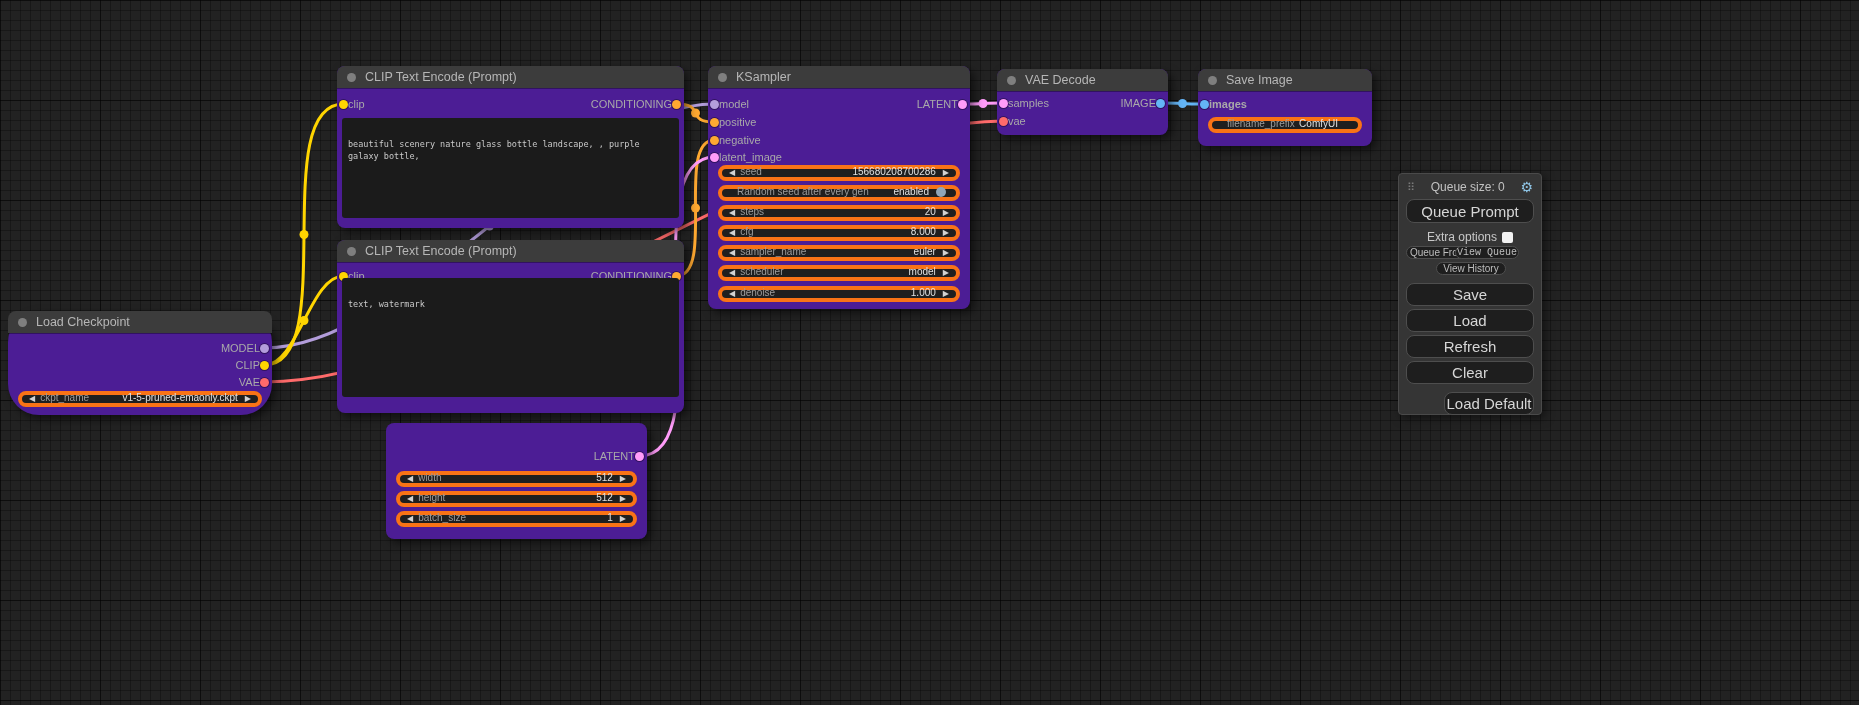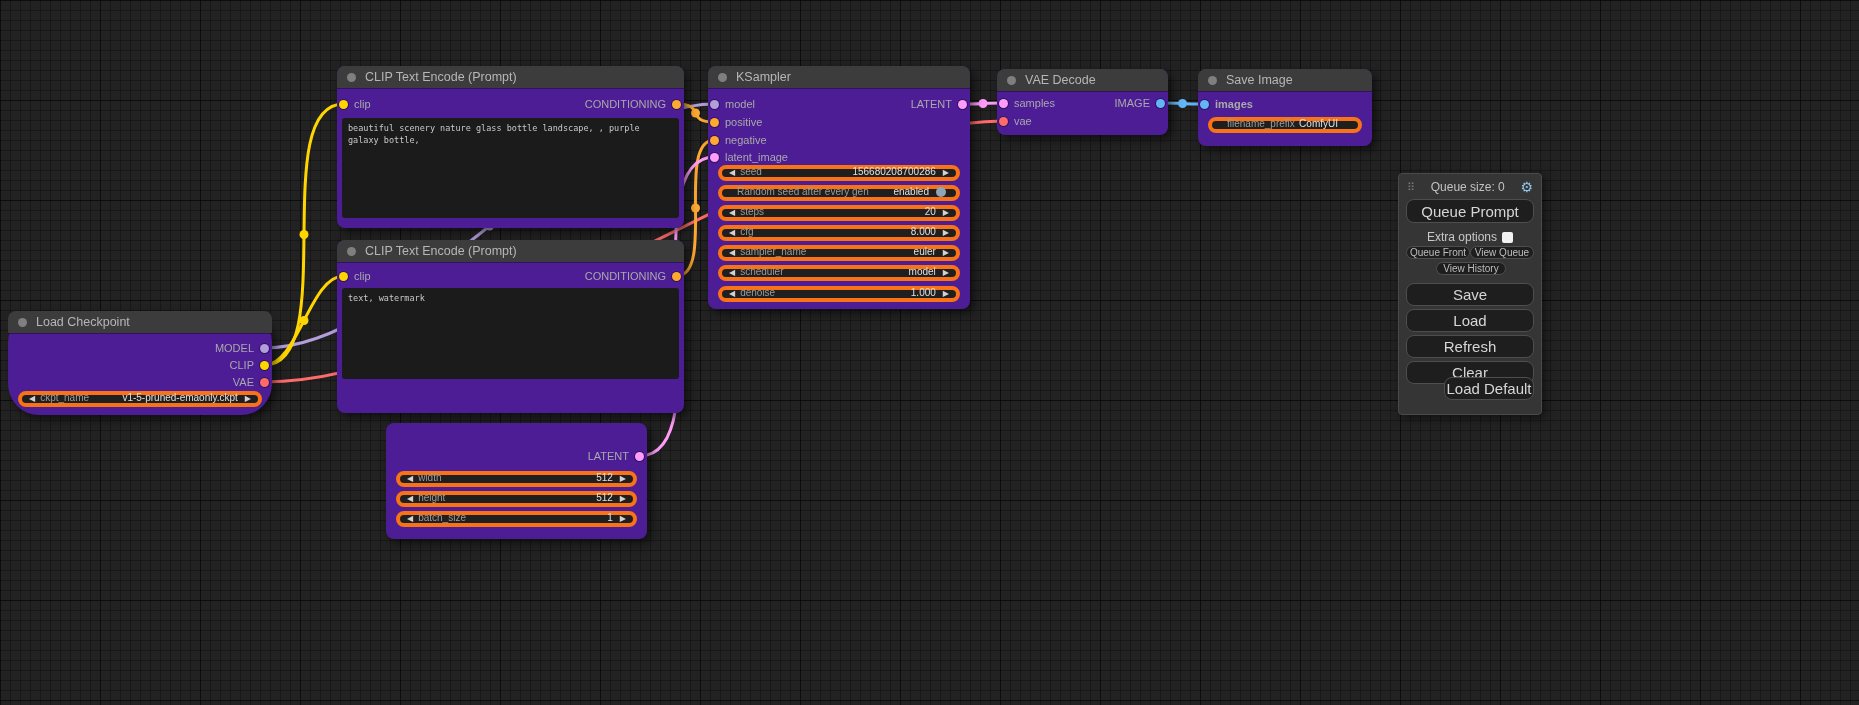--- a/index.html
+++ b/index.html
@@ -21,28 +21,28 @@
     position:absolute;z-index:2;background:#4c1d95;border-radius:8px;
     box-shadow:4px 4px 10px rgba(0,0,0,0.55);color:#a8a8a8;
   }
   .node-title{
     position:absolute;left:0;top:0;right:0;height:22px;background:#3c3c3c;
     border-radius:8px 8px 0 0;display:flex;align-items:center;padding:0 10px;
     color:#b6b6b6;font-size:12.5px;box-shadow:0 1px 0 rgba(0,0,0,0.35);
     box-sizing:border-box;white-space:nowrap;
   }
   .tdot{width:9px;height:9px;border-radius:50%;background:#7f7f7f;margin-right:9px;flex:0 0 auto;}
-  .slot{position:absolute;height:14px;display:flex;align-items:center;gap:6px;font-size:11px;color:#a9a9a9;white-space:nowrap;}
+  .slot{position:absolute;height:14px;display:flex;align-items:center;font-size:11px;color:#a9a9a9;white-space:nowrap;}
   .slot.in{left:2px;}
   .slot.out{right:3px;}
   .sdot{width:9px;height:9px;border-radius:50%;background:#888;box-shadow:0 0 0 1px rgba(0,0,0,0.35);flex:0 0 auto;}
   .textarea{
     position:absolute;background:#1b1b1b;border-radius:3px;color:#c9c9c9;
     font-family:"DejaVu Sans Mono","Liberation Mono",monospace;font-size:8.5px;
-    line-height:1.45;padding:4px 6px;box-sizing:border-box;white-space:pre-wrap;
+    line-height:1.45;padding:20px 6px;box-sizing:border-box;white-space:pre-wrap;
     overflow:hidden;
   }
   .widget{
     position:absolute;height:16px;background:#1f1f1f;border:4px solid #f97316;
     border-radius:9px;display:flex;align-items:flex-end;font-size:10px;color:#9c9c9c;
     padding:0 7px;box-sizing:border-box;white-space:nowrap;
   }
   .widget .wlabel{margin-left:5px;}
   .widget .wval{margin-left:auto;color:#e0e0e0;margin-right:7px;}
   .widget .arrow{color:#d2d2d2;font-size:8px;line-height:1;flex:0 0 auto;}
@@ -141,21 +141,21 @@
       <span>CLIP Text Encode (Prompt)</span>
     </div>
     <div class="slot in" style="top:29px;">
       <span class="sdot" style="background: rgb(255, 213, 0);"></span>
       <span>clip</span>
     </div>
     <div class="slot out" style="top:29px;">
       <span>CONDITIONING</span>
       <span class="sdot" style="background: rgb(255, 169, 49);"></span>
     </div>
-    <div class="textarea" style="left:5px;right:5px;top:48px;height:91px;">text, watermark</div>
+    <div class="textarea" style="left:5px;right:5px;top:38px;height:119px;">text, watermark</div>
   </div>
 
   <div class="node" style="left:708px;top:66px;width:262px;height:243px;">
     <div class="node-title">
       <span class="tdot"></span>
       <span>KSampler</span>
     </div>
     <div class="slot in" style="top:31px;">
       <span class="sdot" style="background: rgb(179, 157, 219);"></span>
       <span>model</span>
@@ -284,21 +284,21 @@
       <span class="drag-dots">⠿</span>
       <span class="qp-title">Queue size: 0</span>
       <span class="gear" style="color: rgb(143, 197, 230);">⚙</span>
     </div>
     <div class="btn big" style="top:25px;height:24px;">Queue Prompt</div>
     <div class="extra-row">
       <span>Extra options</span>
       <span class="checkbox" style="background: rgb(242, 242, 242);"></span>
     </div>
     <div class="btn small" style="top:72px;left:7px;width:64px;">Queue Front</div>
-    <div class="btn small" style="top:72px;right:7px;width:64px;">View Queue</div>
+    <div class="btn small" style="top:72px;right:22px;width:64px;font-family:Liberation Mono, monospace;">View Queue</div>
     <div class="btn small" style="top:88px;left:37px;width:70px;">View History</div>
     <div class="btn big" style="top:109px;">Save</div>
     <div class="btn big" style="top:135px;">Load</div>
     <div class="btn big" style="top:161px;">Refresh</div>
     <div class="btn big" style="top:187px;">Clear</div>
-    <div class="btn big" style="top:203px;margin-left:38px;">Load Default</div>
+    <div class="btn big" style="top:218px;margin-left:38px;">Load Default</div>
   </div>
 </div>
 
 </body></html>

